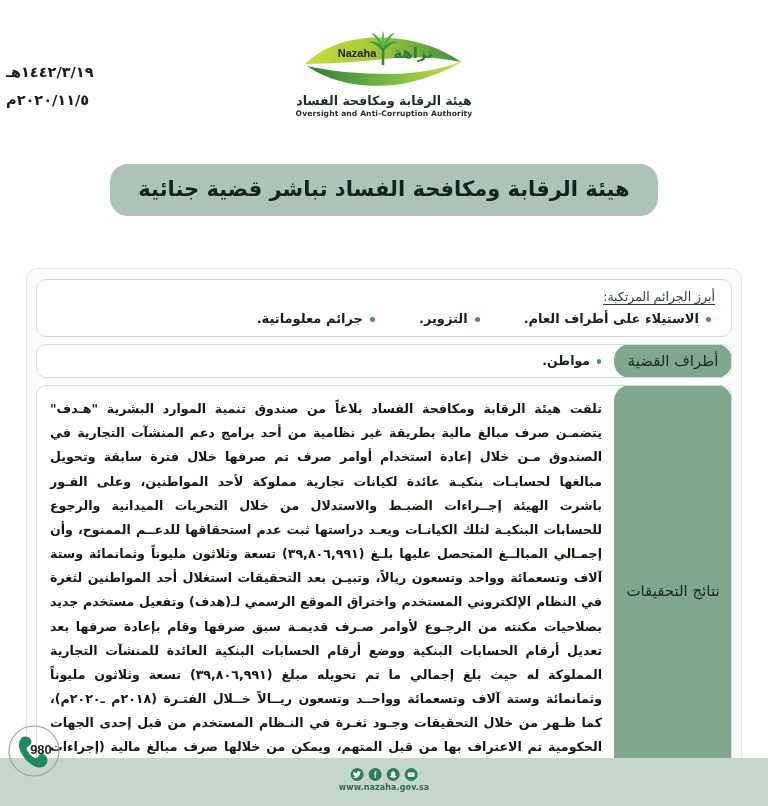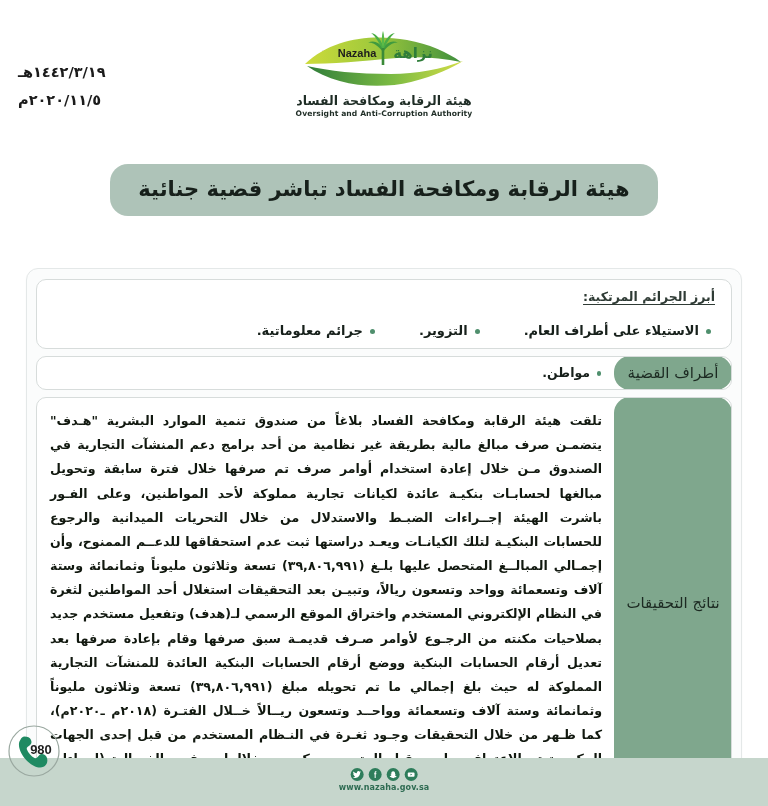--- a/index.html
+++ b/index.html
@@ -20,21 +20,21 @@
 
   
   .page-header {
     position: relative;
     height: 150px;
   }
 
   .date-block {
     position: absolute;
     top: 58px;
-    left: 18px;
+    left: 6px;
     text-align: left;
     direction: rtl;
     font-size: 14.5px;
     font-weight: 700;
     color: #1b1b1b;
     line-height: 1.95;
     letter-spacing: 0.2px;
   }
   .date-line { white-space: nowrap; }
 
@@ -102,24 +102,24 @@
     border-radius: 10px;
   }
 
   
   .crimes-panel {
     padding: 9px 16px 10px 16px;
   }
   .crimes-label {
     font-size: 12.5px;
     color: #2f3b35;
-    font-weight: 700;
+    font-weight: 400;
     text-decoration: underline;
     text-underline-offset: 3px;
-    margin-bottom: 19px;
+    margin-bottom: 7px;
   }
   .crimes-list {
     display: flex;
     flex-direction: row;
     justify-content: flex-start;
     gap: 44px;
     list-style: none;
     padding-right: 4px;
   }
   .crime-item {

